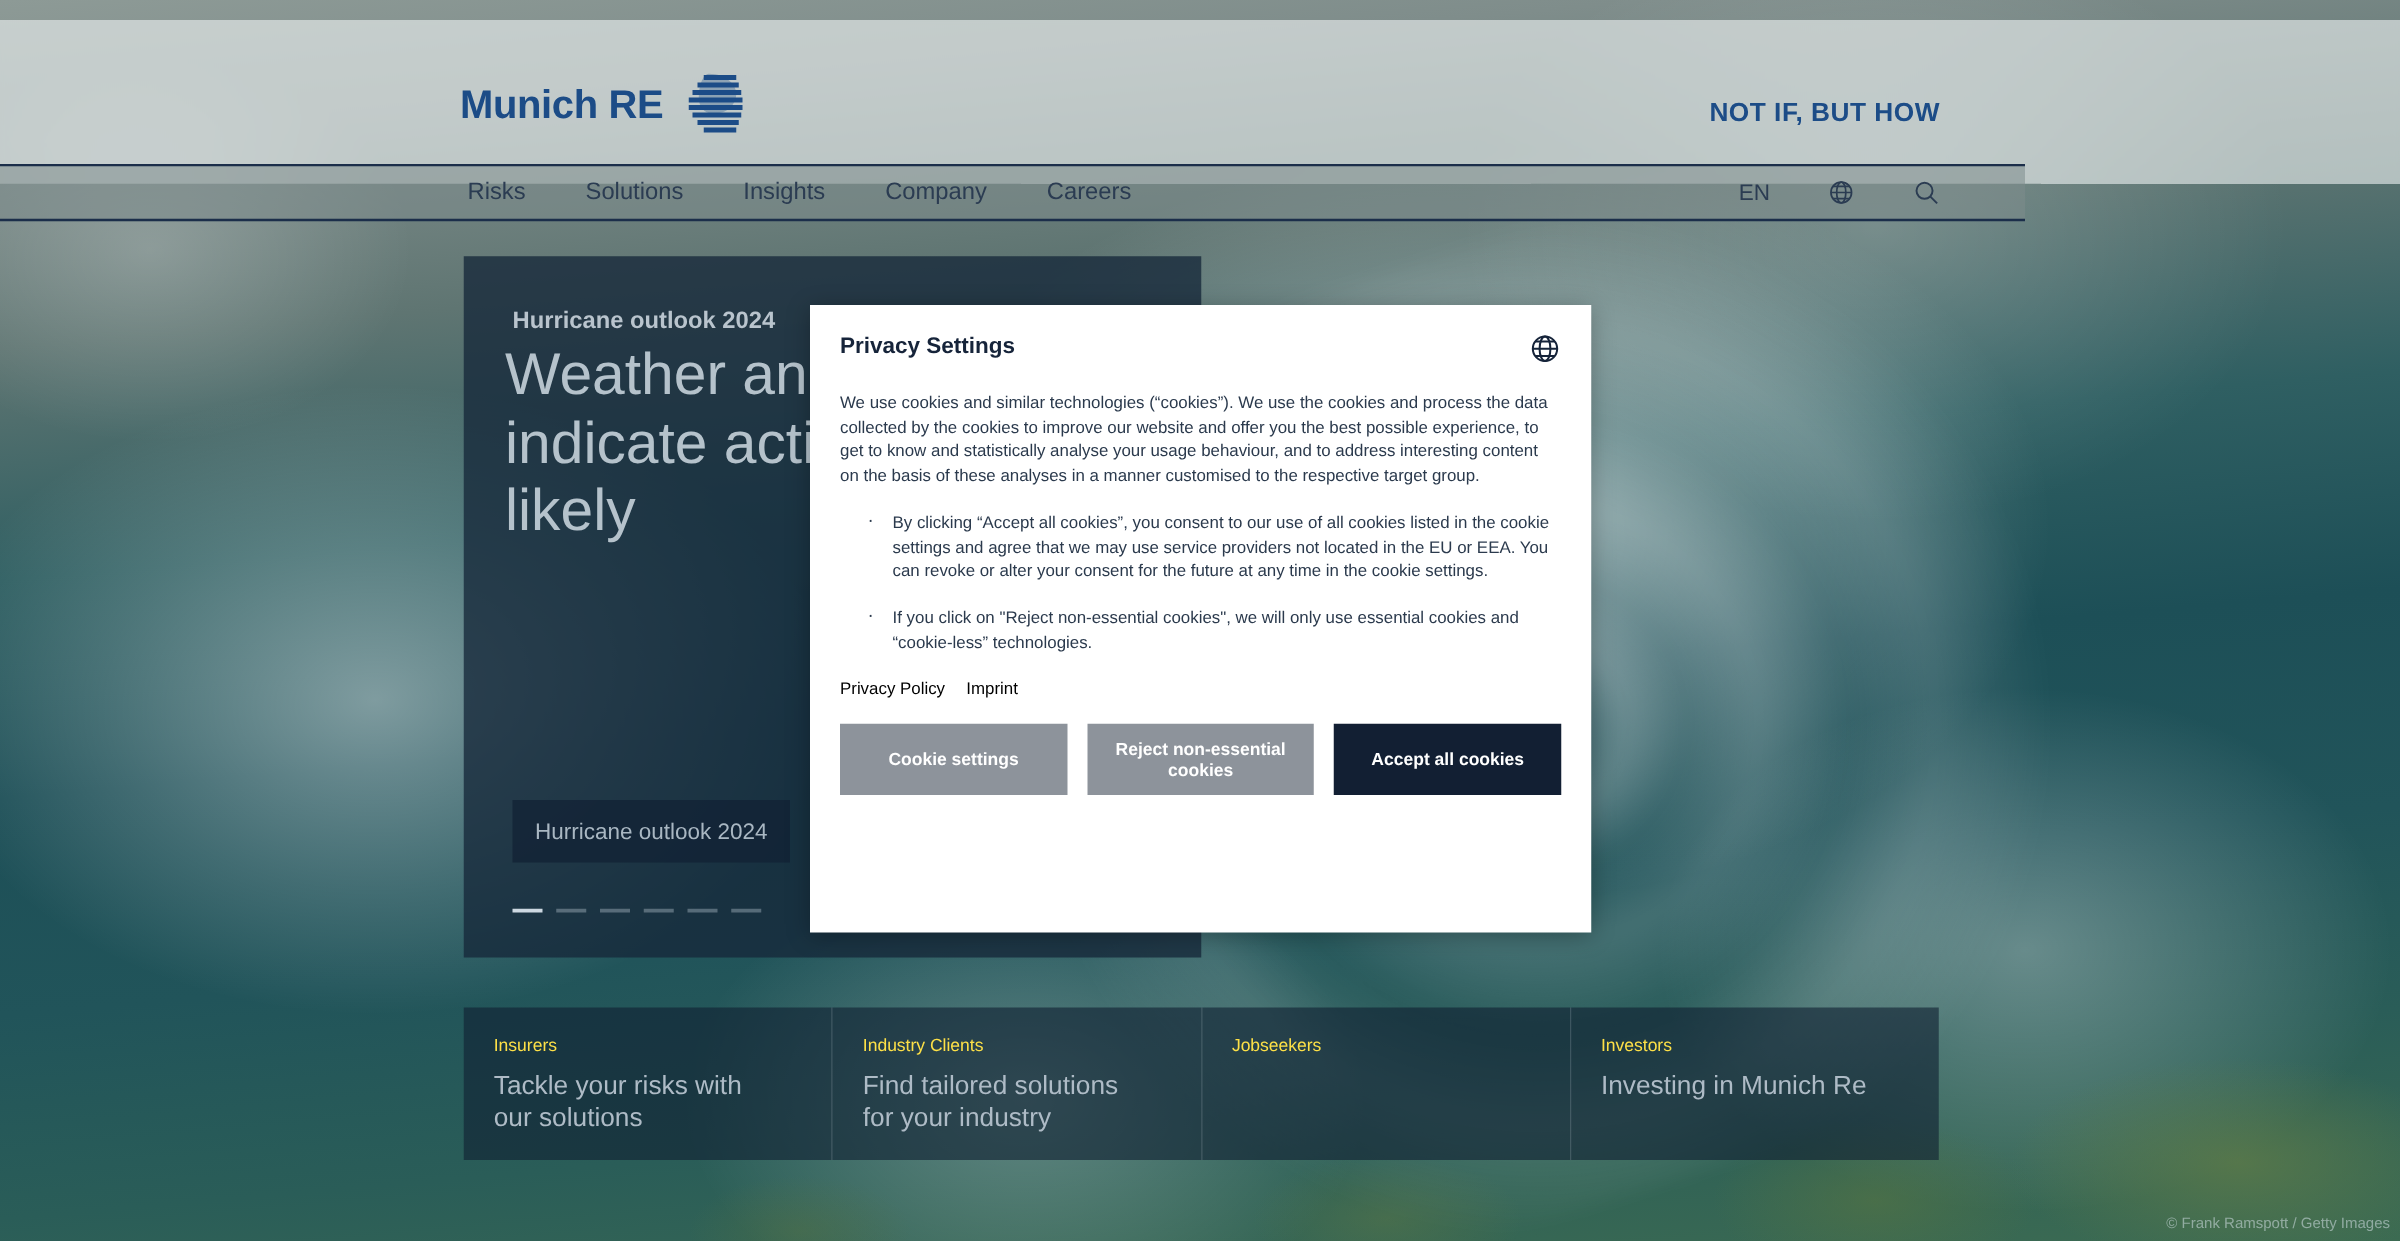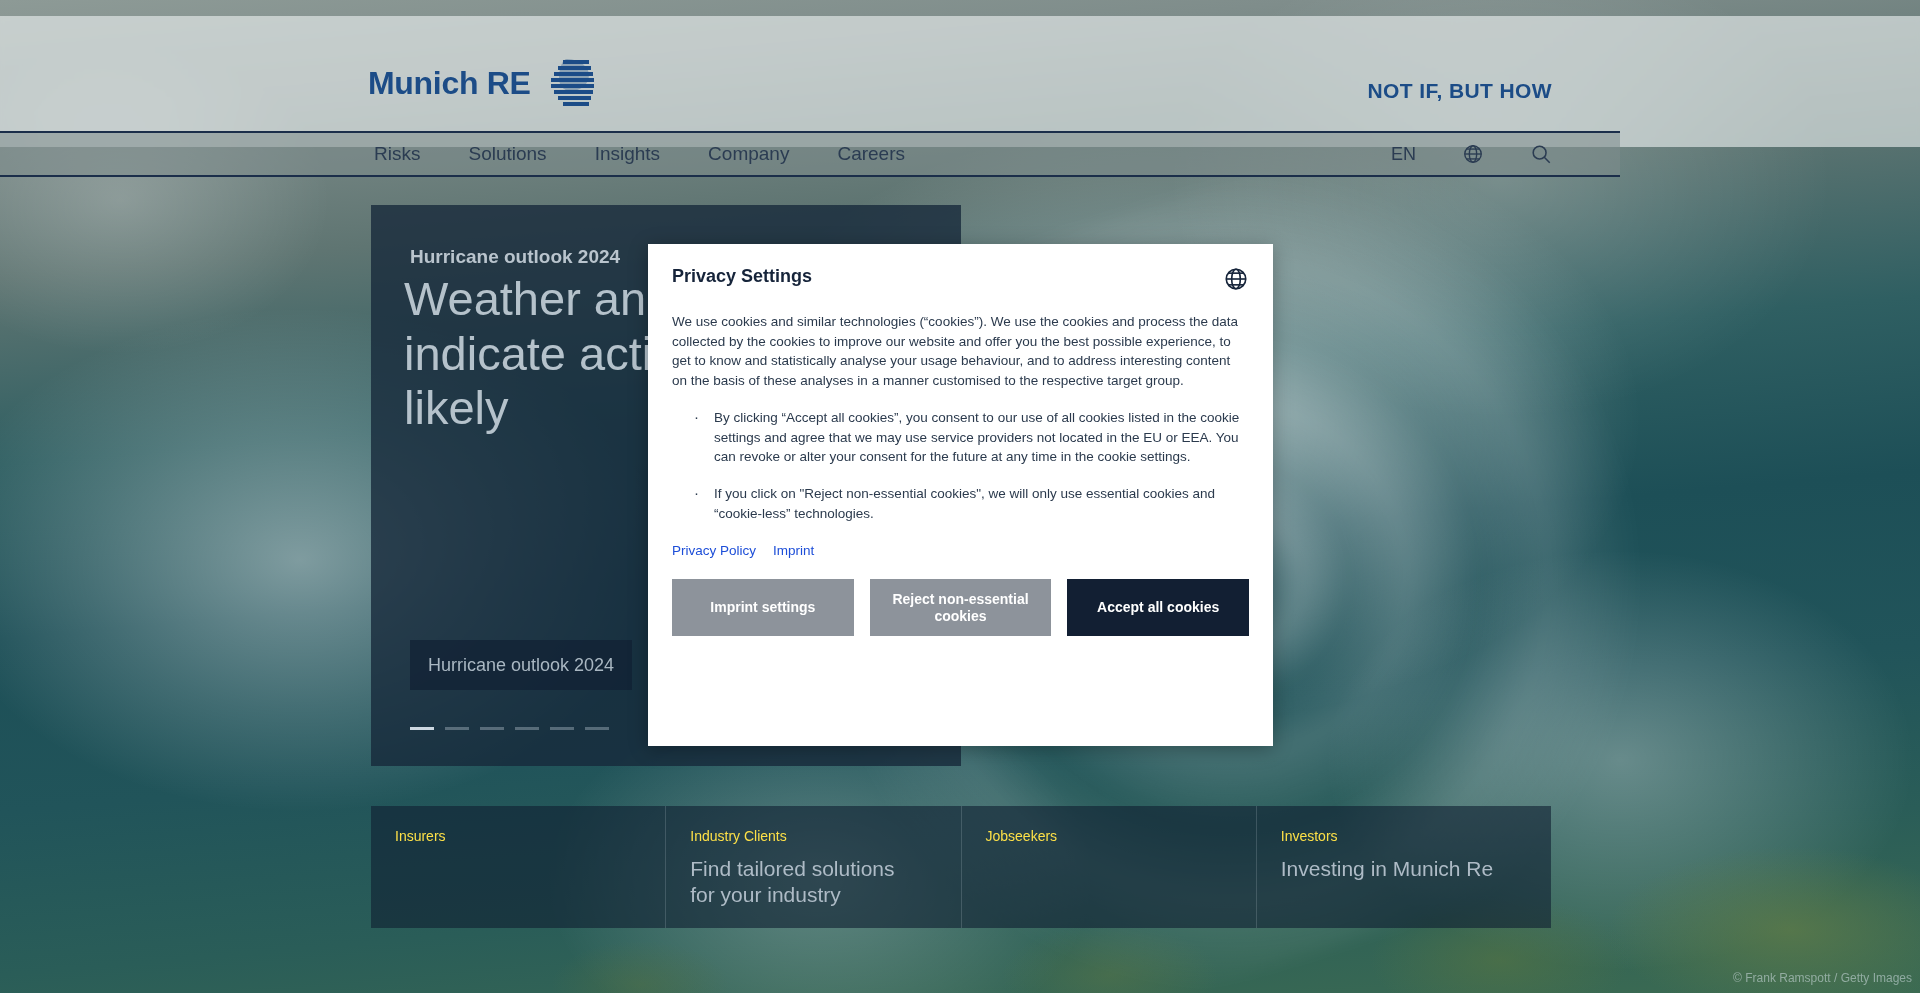--- a/index.html
+++ b/index.html
@@ -256,21 +256,21 @@
     color: #2b3a4d;
     font-size: 15px;
   }
   .modal-links {
     display: flex;
     gap: 17px;
     margin-bottom: 21px;
   }
   .modal-link {
     font-size: 13.5px;
-    color: #1d4ed8;
+    color: #000000;
     text-decoration: none;
     cursor: pointer;
   }
   .modal-buttons {
     display: flex;
     gap: 16px;
   }
   .btn {
     border: none;
     color: #ffffff;
@@ -357,20 +357,21 @@
     <span class="hero-dot"></span>
     <span class="hero-dot"></span>
     <span class="hero-dot"></span>
     <span class="hero-dot"></span>
     <span class="hero-dot"></span>
   </div>
 
   <div class="cards">
     <div class="card">
       <div class="card-eyebrow">Insurers</div>
+      <div class="card-title">Tackle your risks with our solutions</div>
     </div>
     <div class="card">
       <div class="card-eyebrow">Industry Clients</div>
       <div class="card-title">Find tailored solutions for your industry</div>
     </div>
     <div class="card">
       <div class="card-eyebrow">Jobseekers</div>
     </div>
     <div class="card">
       <div class="card-eyebrow">Investors</div>
@@ -398,19 +399,19 @@
       <li>By clicking “Accept all cookies”, you consent to our use of all cookies listed in the cookie settings and agree that we may use service providers not located in the EU or EEA. You can revoke or alter your consent for the future at any time in the cookie settings.</li>
       <li>If you click on "Reject non-essential cookies", we will only use essential cookies and “cookie-less” technologies.</li>
     </ul>
 
     <div class="modal-links">
       <span class="modal-link">Privacy Policy</span>
       <span class="modal-link">Imprint</span>
     </div>
 
     <div class="modal-buttons">
-      <button class="btn btn-secondary">Imprint settings</button>
+      <button class="btn btn-secondary">Cookie settings</button>
       <button class="btn btn-secondary">Reject non-essential cookies</button>
       <button class="btn btn-primary">Accept all cookies</button>
     </div>
   </div>
 
 </div>
 
 </body></html>

